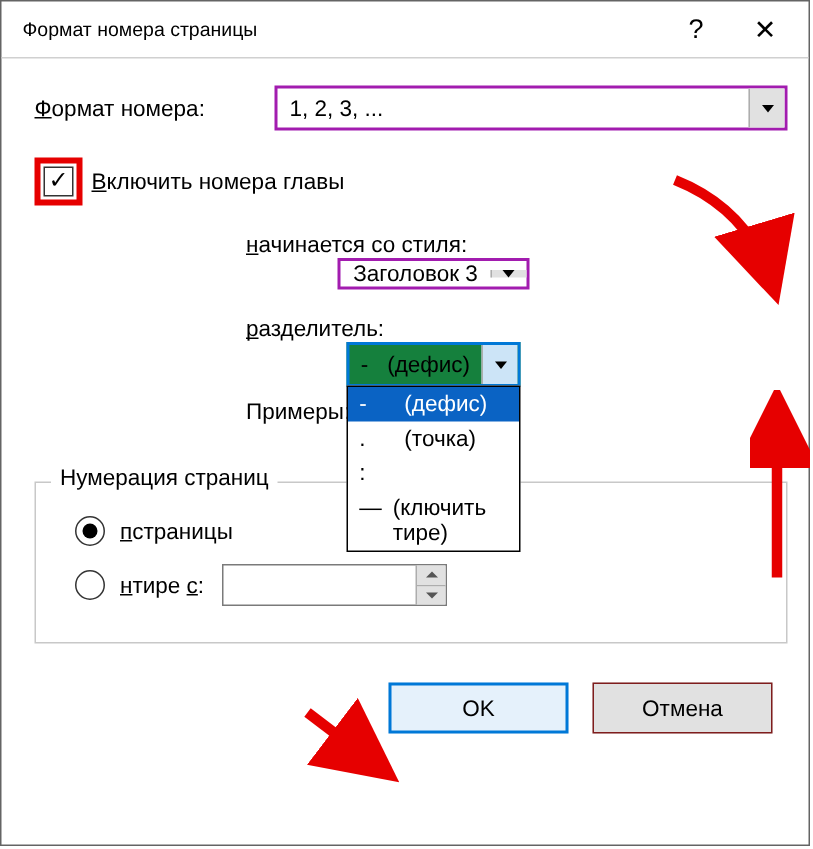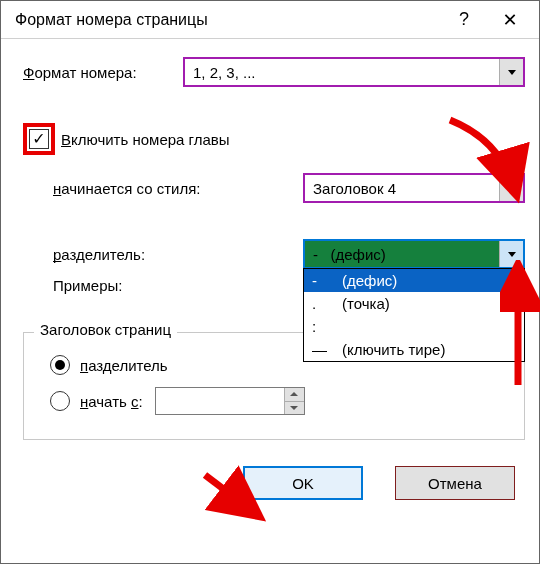--- a/index.html
+++ b/index.html
@@ -22,35 +22,35 @@
     background: #fff;
     position: relative;
   }
   .titlebar {
     height: 38px;
     display: flex;
     align-items: center;
     padding: 0 6px 0 14px;
     border-bottom: 1px solid #d0d0d0;
   }
-  .titlebar .title { flex: 1; font-size: 16px; }
+  .titlebar .title { flex: 1; font-size: 13px; }
   .titlebar .tb-btn {
     width: 46px;
     height: 30px;
     display: flex;
     align-items: center;
     justify-content: center;
     font-size: 18px;
     color: #000;
   }
   .body { padding: 18px 14px 14px 22px; position: relative; }
   .row {
     display: flex;
     align-items: center;
-    margin-bottom: 36px;
+    margin-bottom: 18px;
     position: relative;
   }
   .lbl { width: 250px; }
   .lbl.short { width: 160px; }
   .u { text-decoration: underline; text-decoration-skip-ink: none; }
   .fakeselect {
     display: flex;
     align-items: center;
     border: 2px solid #a21caf;
     height: 30px;
@@ -91,21 +91,21 @@
   .chkbox {
     width: 20px; height: 20px;
     border: 1px solid #333;
     background: #fff;
     display: flex;
     align-items: center;
     justify-content: center;
     font-size: 16px;
     line-height: 1;
   }
-  .indent { margin-left: 30px; }
+  .indent { margin-left: 30px; flex-direction: column; }
   .sep-dd {
     position: relative;
     flex: 1;
   }
   .dropdown-list {
     position: absolute;
     top: 29px;
     left: 0;
     right: 0;
     border: 1px solid #000;
@@ -166,21 +166,21 @@
     display: flex;
     align-items: center;
     justify-content: center;
   }
   .spinbtns div:first-child { border-bottom: 1px solid #adadad; }
   .tri-up { width:0;height:0;border-left:4px solid transparent;border-right:4px solid transparent;border-bottom:4px solid #555; }
   .tri-dn { width:0;height:0;border-left:4px solid transparent;border-right:4px solid transparent;border-top:4px solid #555; }
   .btnrow {
     display: flex;
     justify-content: flex-end;
-    gap: 32px;
+    gap: 16px;
     margin-top: 26px;
     padding-right: 10px;
     align-items: flex-end;
   }
   .btn {
     width: 120px;
     height: 34px;
     border: 1px solid #7f1d1d;
     background: #e1e1e1;
     display: flex;
@@ -227,21 +227,21 @@
         <div class="chkbox">
             <span>✓</span>
           </div>
       </div>
       <div><span class="u">В</span><span>ключить номера главы</span></div>
     </div>
 
     <div class="row indent">
       <div class="lbl"><span class="u">н</span><span>ачинается со стиля:</span></div>
       <div class="fakeselect">
-        <div class="val">Заголовок 4</div>
+        <div class="val">Заголовок 3</div>
         <div class="dd-btn">
             <span class="chev"></span>
           </div>
       </div>
     </div>
 
     <div class="row indent" style="margin-bottom:8px;">
       <div class="lbl"><span class="u">р</span><span>азделитель:</span></div>
       <div class="sep-dd">
         <div class="fakeselect" style="background:#15803d;border-color:#0078d7;">
@@ -268,30 +268,30 @@
             </div>
         </div>
       </div>
     </div>
 
     <div class="row indent" style="margin-bottom:12px;">
       <div class="lbl">Примеры:</div>
     </div>
 
     <div class="groupbox">
-      <div class="group-title">Заголовок страниц</div>
+      <div class="group-title">Нумерация страниц</div>
       <div class="radio-row">
         <div class="radio">
             <div class="dot"></div>
           </div>
-        <div><span class="u">п</span><span>азделитель</span></div>
+        <div><span class="u">п</span><span>страницы</span></div>
       </div>
       <div class="radio-row">
         <div class="radio"></div>
-        <div><span class="u">н</span><span>ачать </span><span class="u">с</span><span>:</span></div>
+        <div><span class="u">н</span><span>тире </span><span class="u">с</span><span>:</span></div>
         <div class="spinbox">
           <div class="spinval"></div>
           <div class="spinbtns">
             <div>
                 <span class="tri-up"></span>
               </div>
             <div>
                 <span class="tri-dn"></span>
               </div>
           </div>

